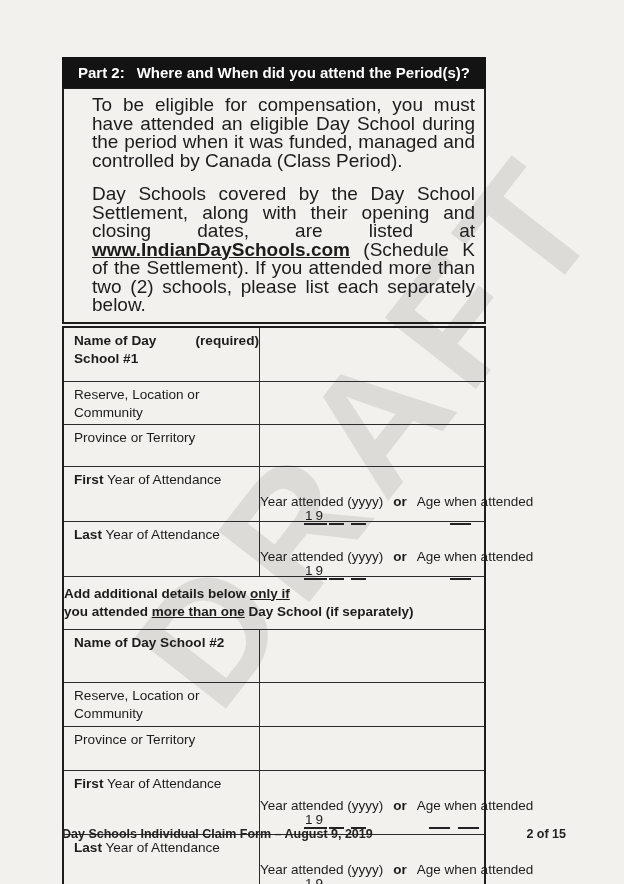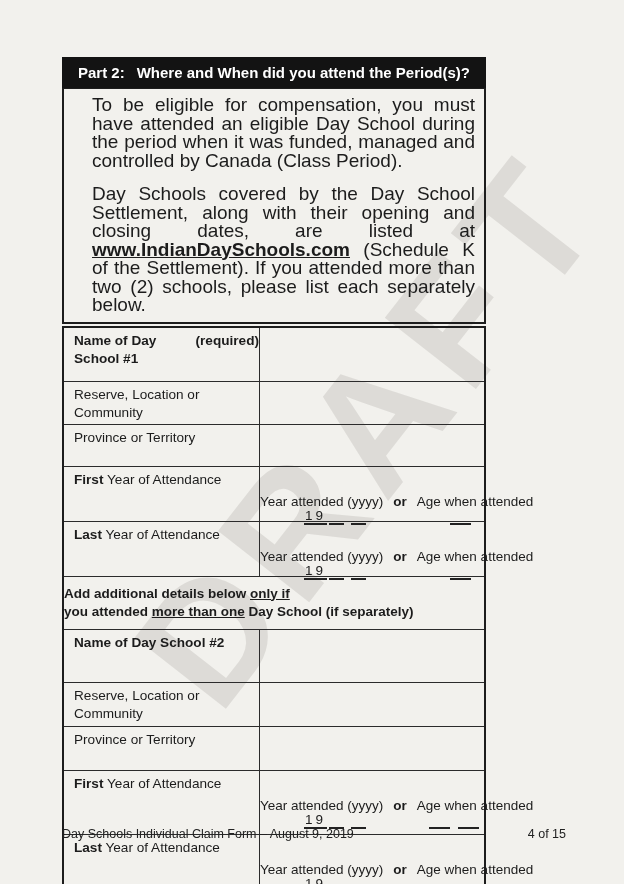--- a/index.html
+++ b/index.html
@@ -73,21 +73,21 @@
 
   .dividercell {
     width:100%; font-weight:bold; font-size:13.5px;
     line-height:18px; display:flex; flex-direction:column; justify-content:center;
   }
   .u { text-decoration:underline; }
 
   .footer {
     position:absolute; left:62px; top:827px; width:504px;
     display:flex; justify-content:space-between;
-    font-size:12.5px; color:#222; z-index:1;
+    font-size:12.5px; color:#222; z-index:1;font-weight:bold;
   }
 </style>
 </head>
 <body>
 
 <div class="page">
 
   <div class="watermark">DRAFT</div>
 
   <div class="content">
@@ -210,16 +210,16 @@
             <span class="agegroup age-two"><span class="blank ab"></span><span class="blank ab"></span></span>
           </div>
         </div>
       </div>
 
     </div>
   </div>
 
   <div class="footer">
     <span>Day Schools Individual Claim Form – August 9, 2019</span>
-    <span>4 of 15</span>
+    <span>2 of 15</span>
   </div>
 
 </div>
 
 </body></html>

